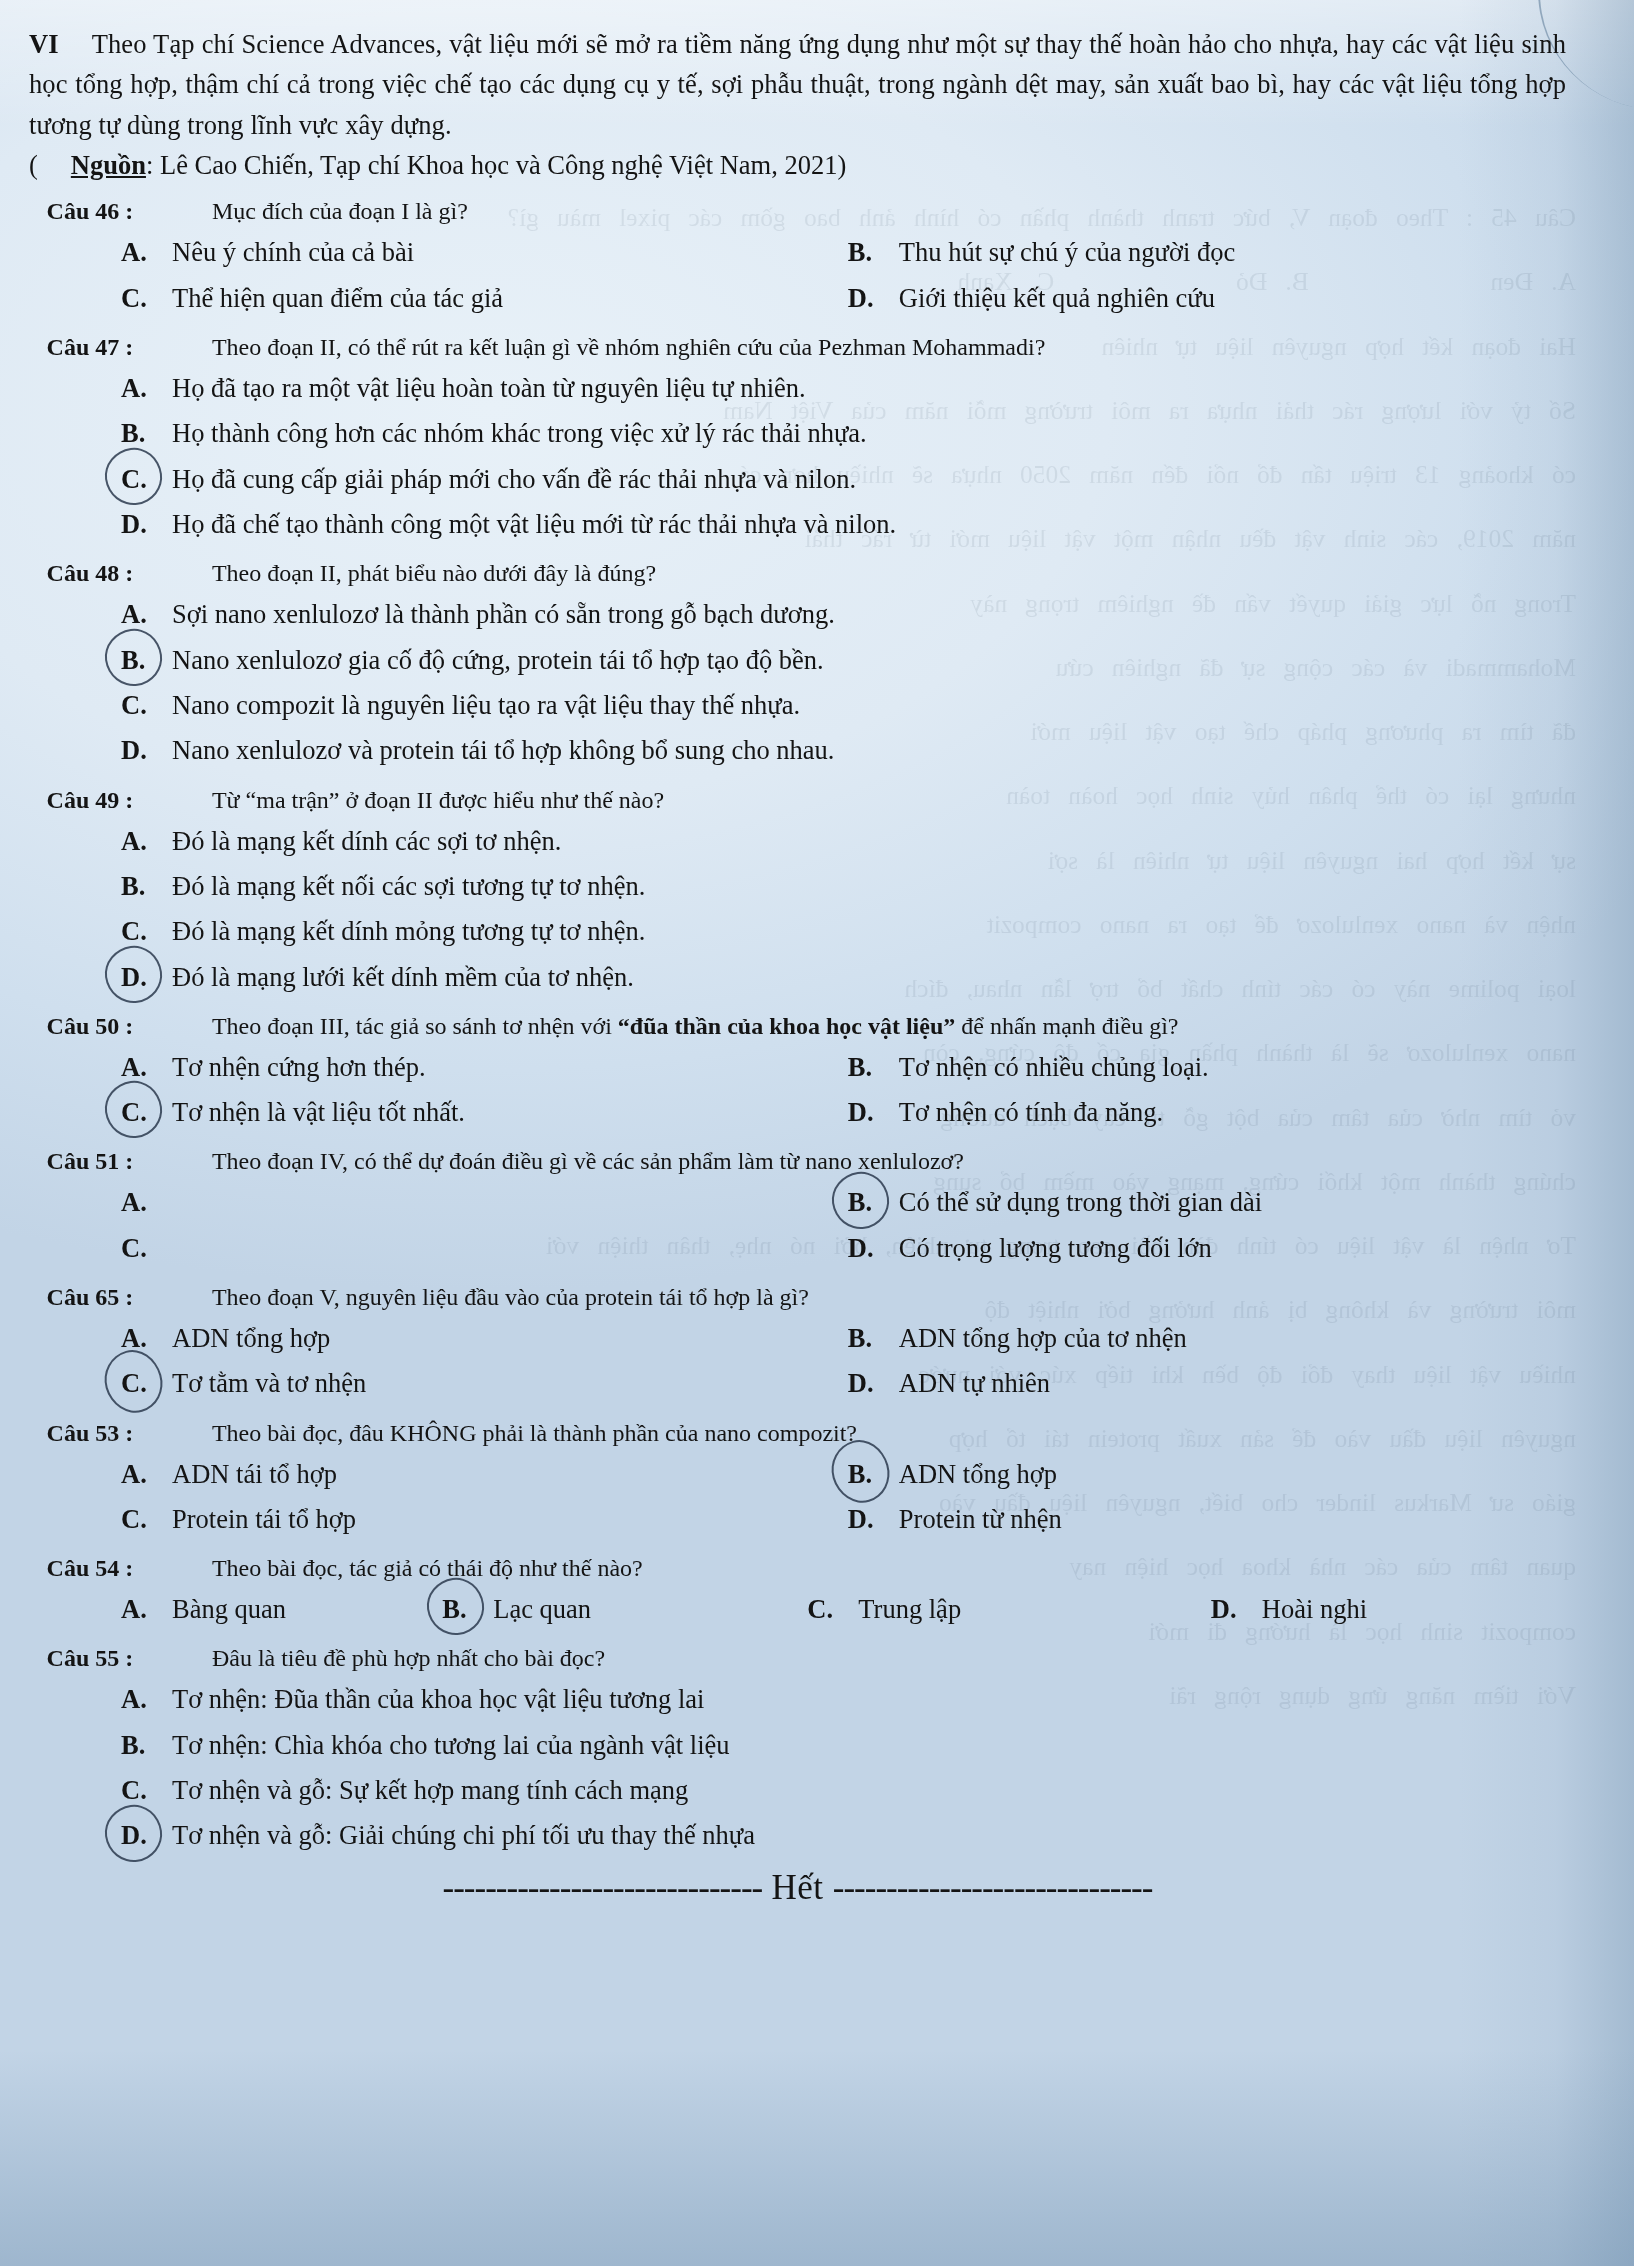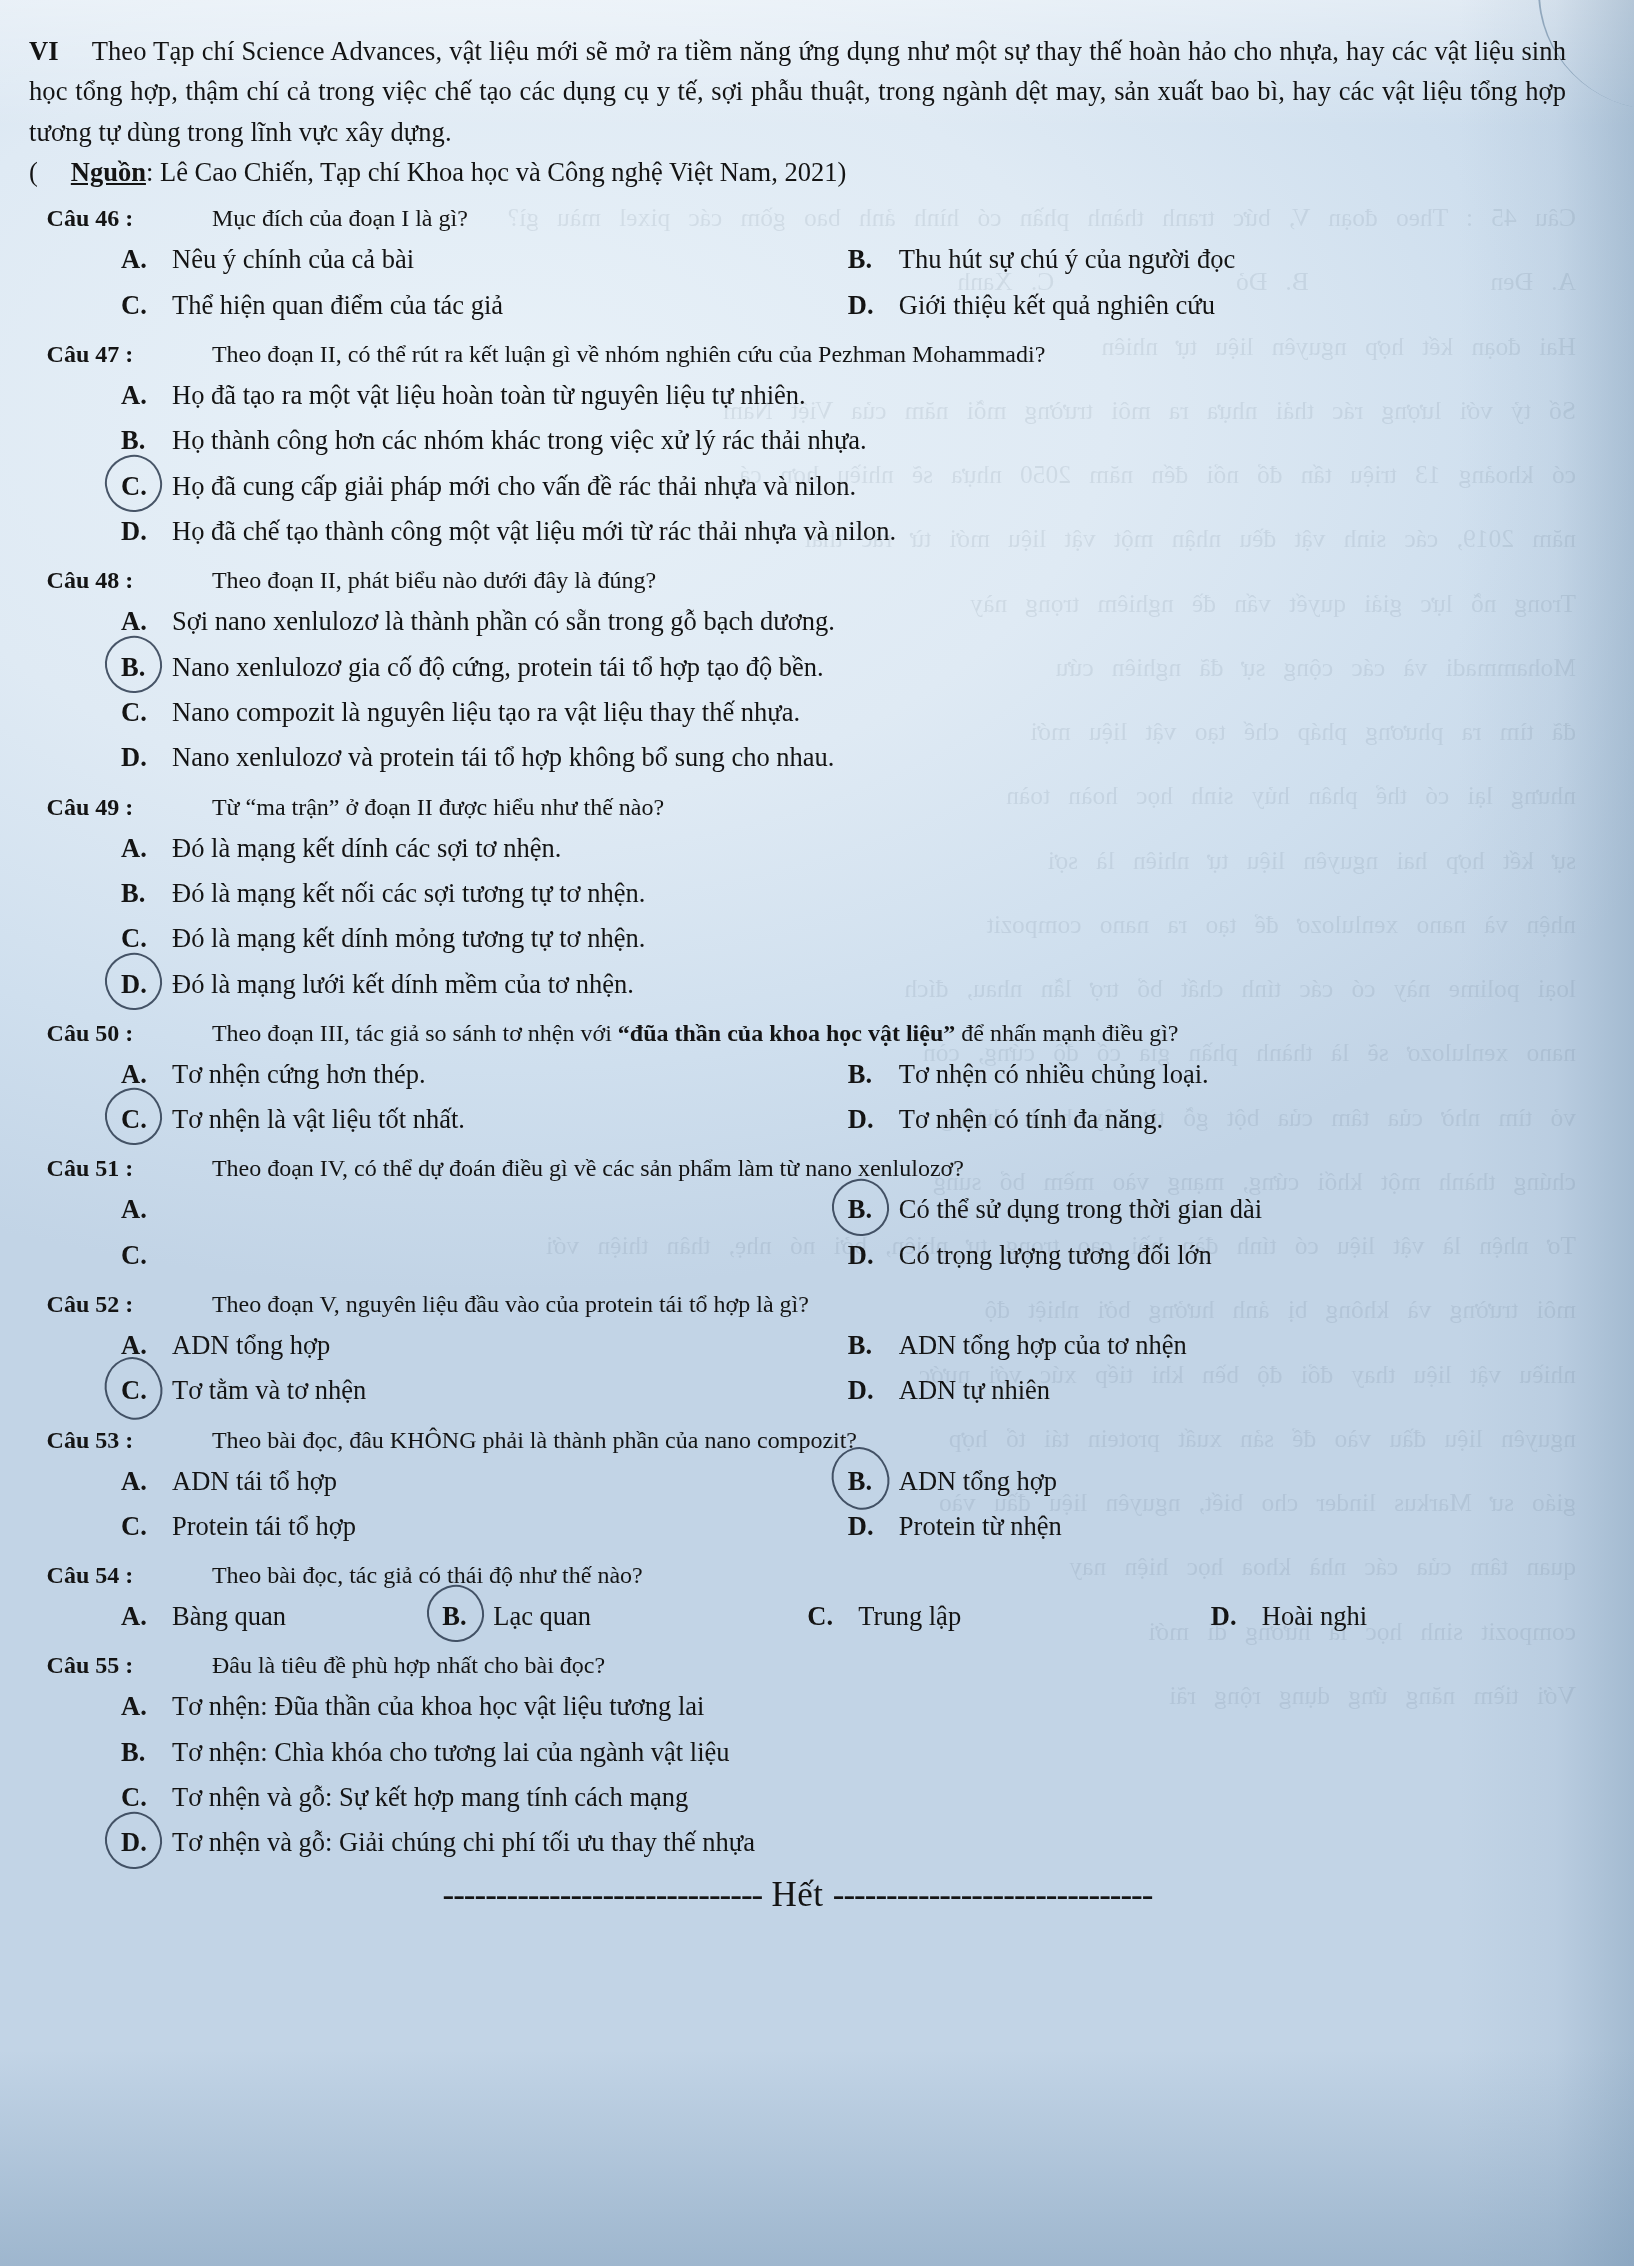--- a/index.html
+++ b/index.html
@@ -46,21 +46,21 @@
     top: -21.6px; right: -11.8px;
     width: 118px; height: 118px;
     border-left: 2px solid rgba(90,120,150,0.55);
     border-radius: 0 0 0 100%;
     transform: rotate(12deg);
     pointer-events: none;
   }
 
   .content {
     position: relative;
-    padding: 31px 69px 0 29px;
+    padding: 24px 69px 0 29px;
     z-index: 3;
   }
 
   
   .passage {
     font-size: 26.5px;
     line-height: 1.52;
     text-align: justify;
     letter-spacing: 0.1px;
   }
@@ -385,21 +385,21 @@
               </div>
               <div class="opt">
                 <span class="ltr">D.</span>
                 <span class="txt">Có trọng lượng tương đối lớn</span>
               </div>
             </div>
           </div>
         </div>
         <div class="qblock">
           <div class="qline">
-            <span class="qlabel">Câu 52 :</span>
+            <span class="qlabel">Câu 65 :</span>
             <span class="qtext">Theo đoạn V, nguyên liệu đầu vào của protein tái tổ hợp là gì?</span>
           </div>
           <div class="opts">
             <div class="opt-row two-col">
               <div class="opt">
                 <span class="ltr">A.</span>
                 <span class="txt">ADN tổng hợp</span>
               </div>
               <div class="opt">
                 <span class="ltr">B.</span>

